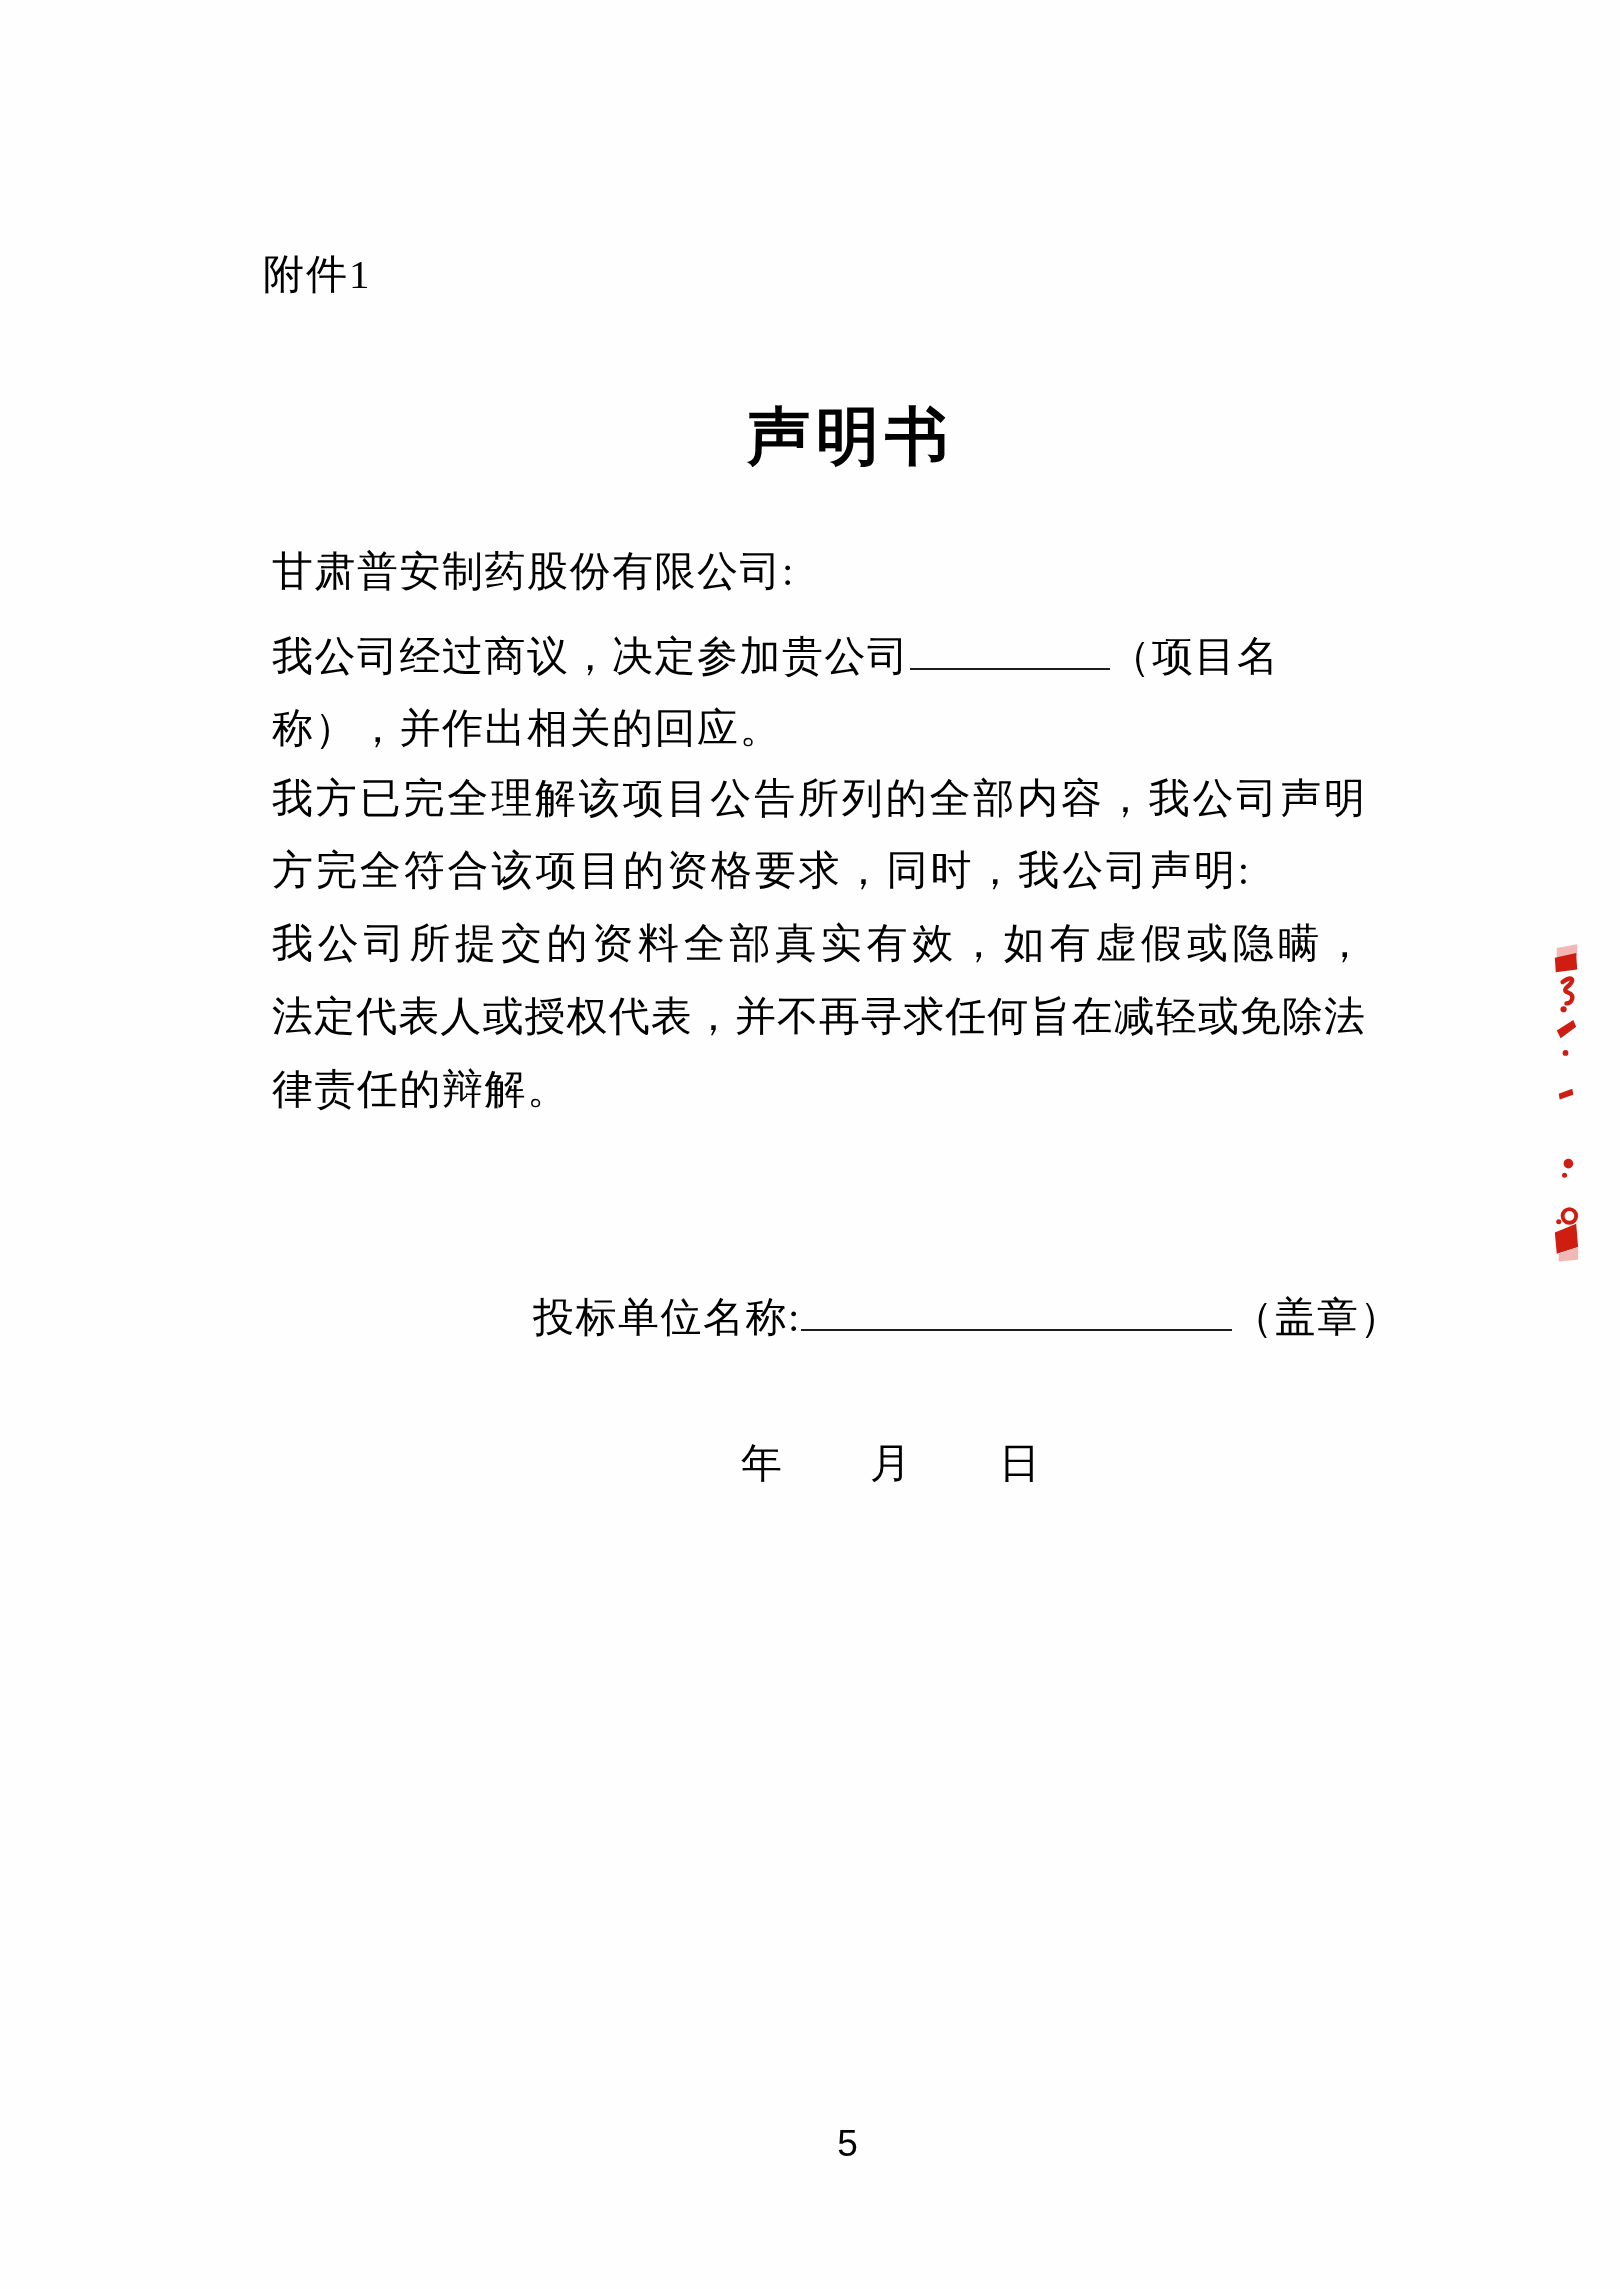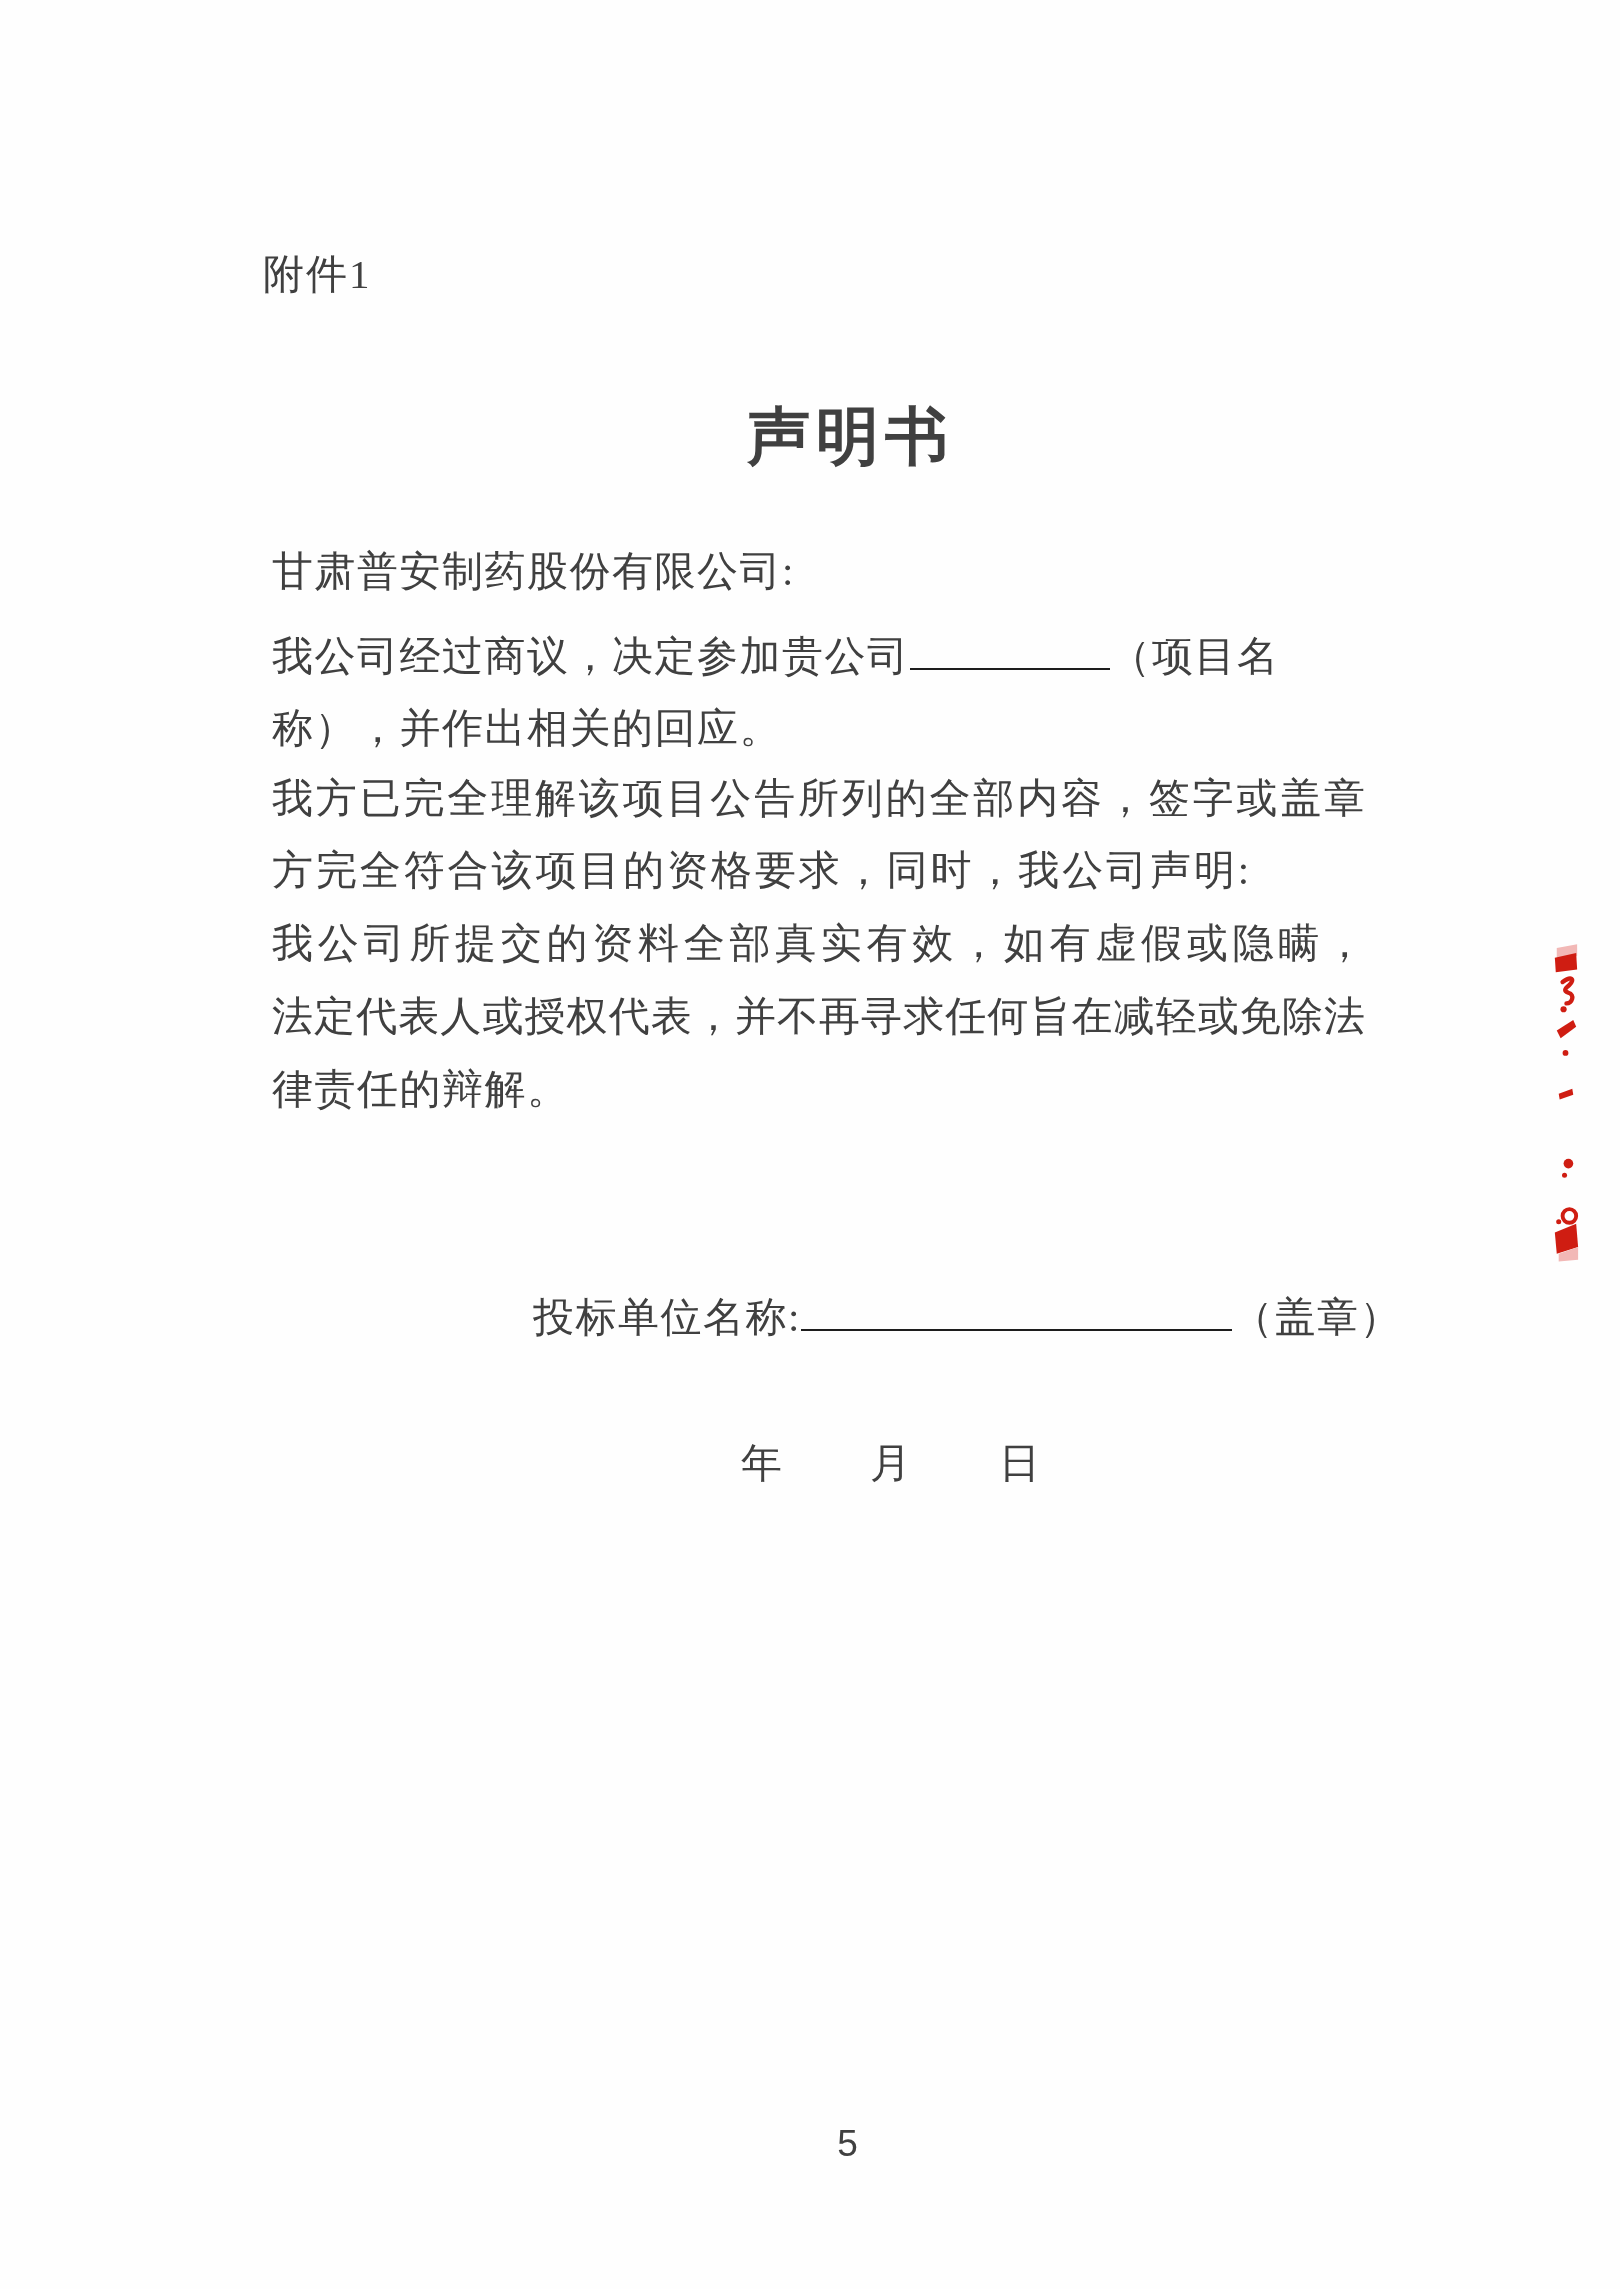--- a/index.html
+++ b/index.html
@@ -3,21 +3,21 @@
 <meta charset="utf-8">
 <style>
   html,body{margin:0;padding:0;background:#ffffff;}
   .page{
     position:relative;
     width:1620px;
     height:2290px;
     background:#fefefe;
     overflow:hidden;
     font-family:"Liberation Serif","DejaVu Serif",serif;
-    color:#404040;
+    color:#000000;
   }
   .abs{position:absolute;}
   .attachment{
     left:263px; top:247px;
     font-size:41px; letter-spacing:2px;
     white-space:nowrap;
   }
   .title{
     left:0; top:394px; width:1666px;
     margin:0; text-align:center;
@@ -79,21 +79,21 @@
   <div class="abs attachment">附件1</div>
 
   <h1 class="abs title">声明书</h1>
 
   <div class="abs bodyline l1">甘肃普安制药股份有限公司:</div>
 
   <div class="abs bodyline l2"><span>我公司经过商议，决定参加贵公司</span><span class="blank blank-project"></span><span>（项目名</span></div>
 
   <div class="abs bodyline l3">称），并作出相关的回应。</div>
 
-  <div class="abs bodyline fill l4">我方已完全理解该项目公告所列的全部内容，签字或盖章</div>
+  <div class="abs bodyline fill l4">我方已完全理解该项目公告所列的全部内容，我公司声明</div>
 
   <div class="abs bodyline l5">方完全符合该项目的资格要求，同时，我公司声明:</div>
 
   <div class="abs bodyline fill l6">我公司所提交的资料全部真实有效，如有虚假或隐瞒，</div>
 
   <div class="abs bodyline fill l7">法定代表人或授权代表，并不再寻求任何旨在减轻或免除法</div>
 
   <div class="abs sig sig1"><span>投标单位名称:</span><span class="blank blank-bidder"></span><span>（盖章）</span></div>
 
   <div class="abs bodyline l8">律责任的辩解。</div>

